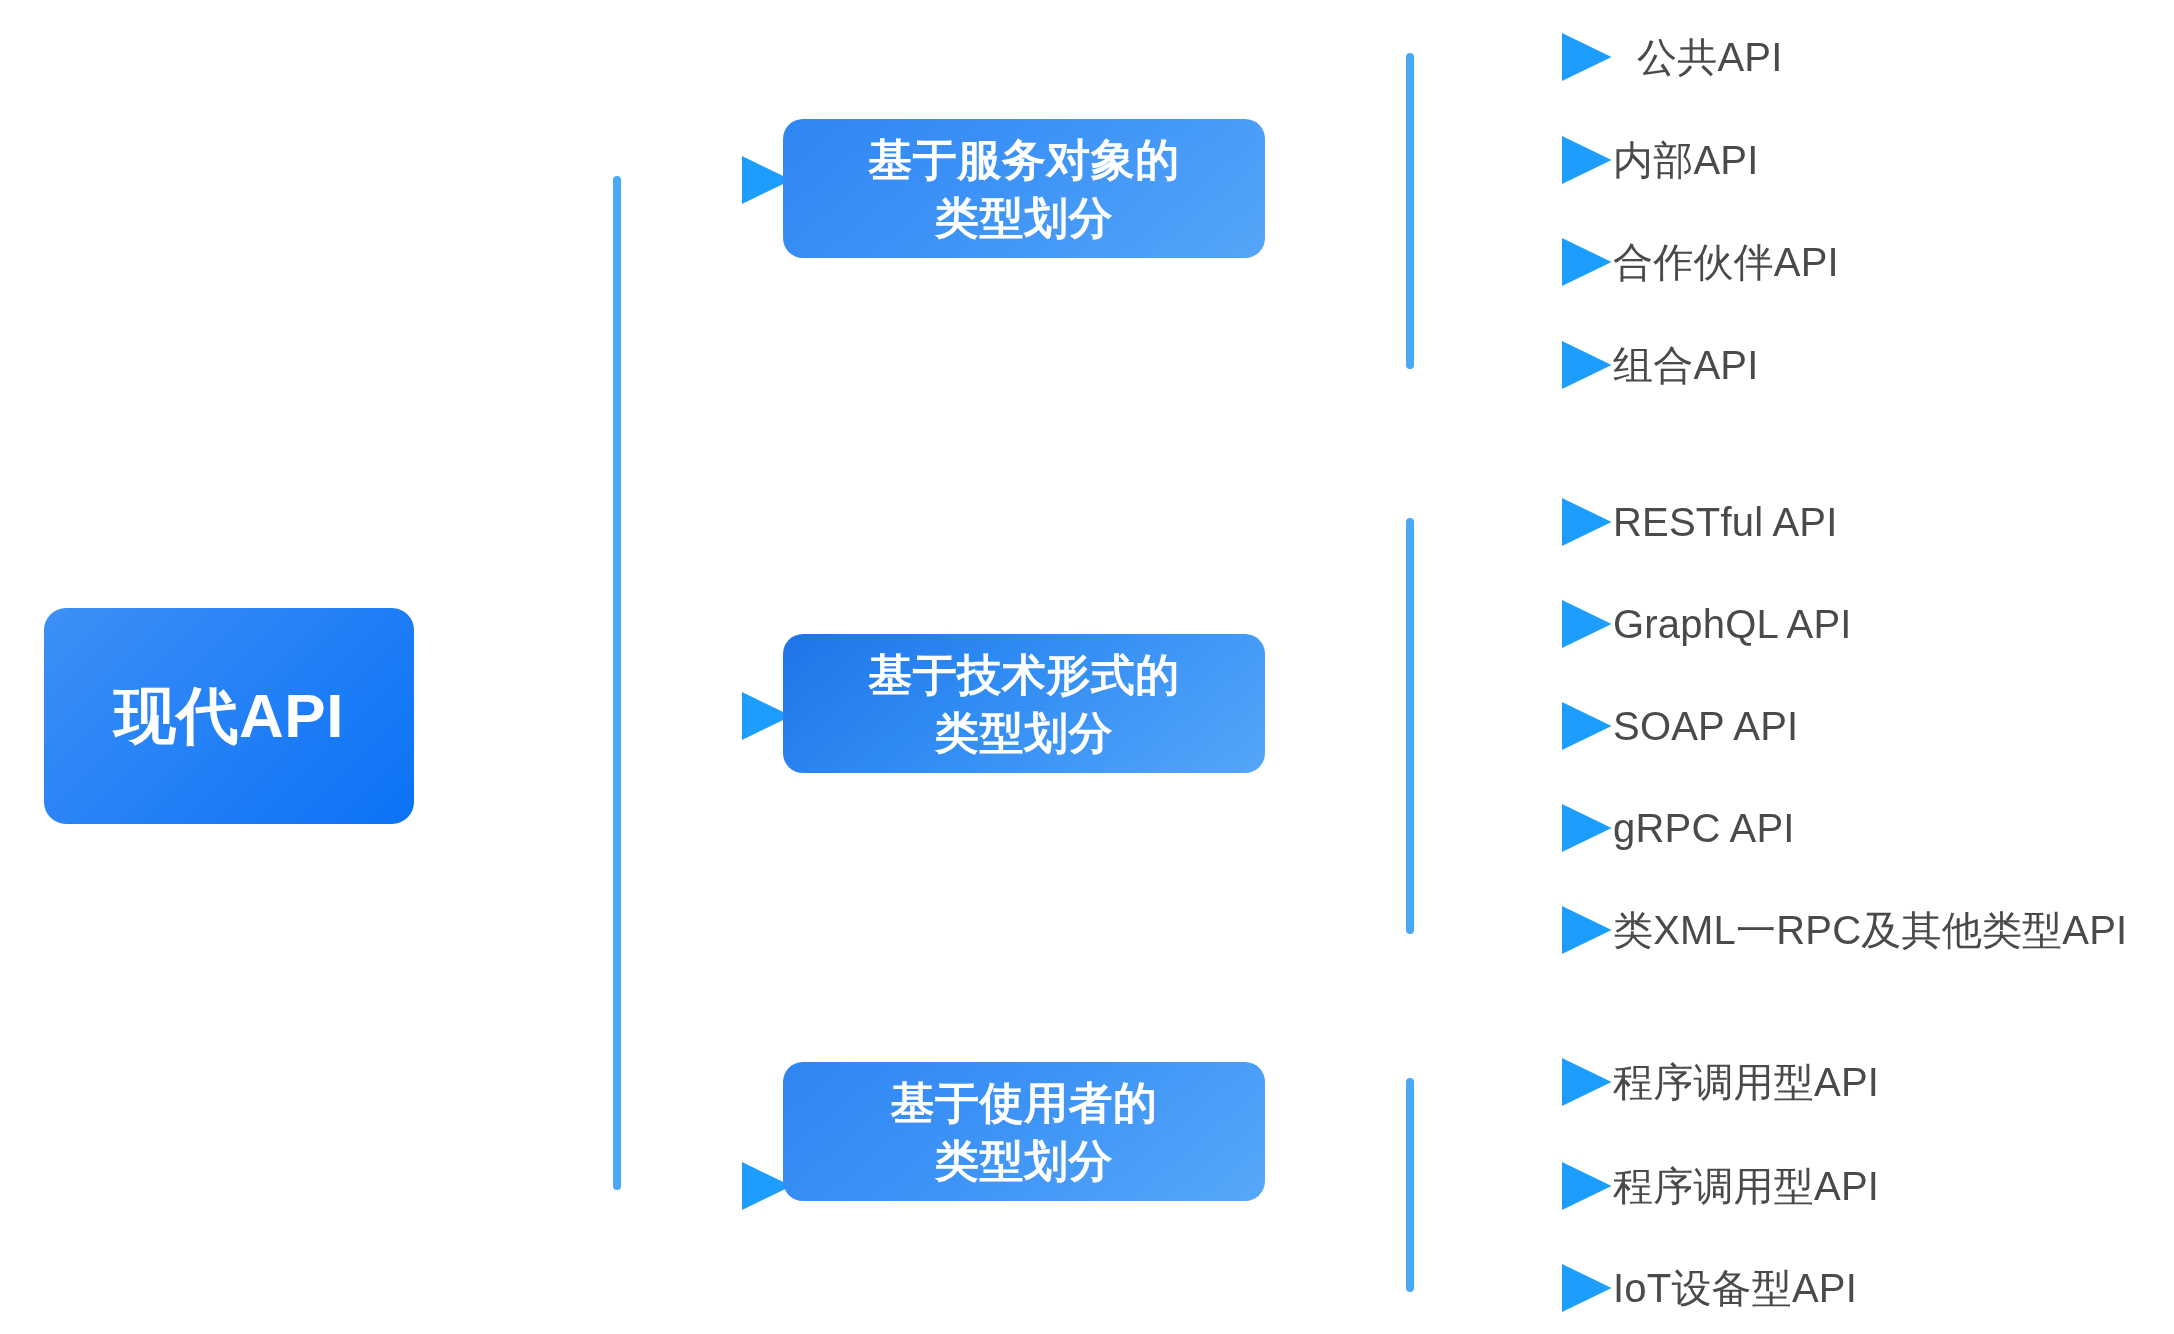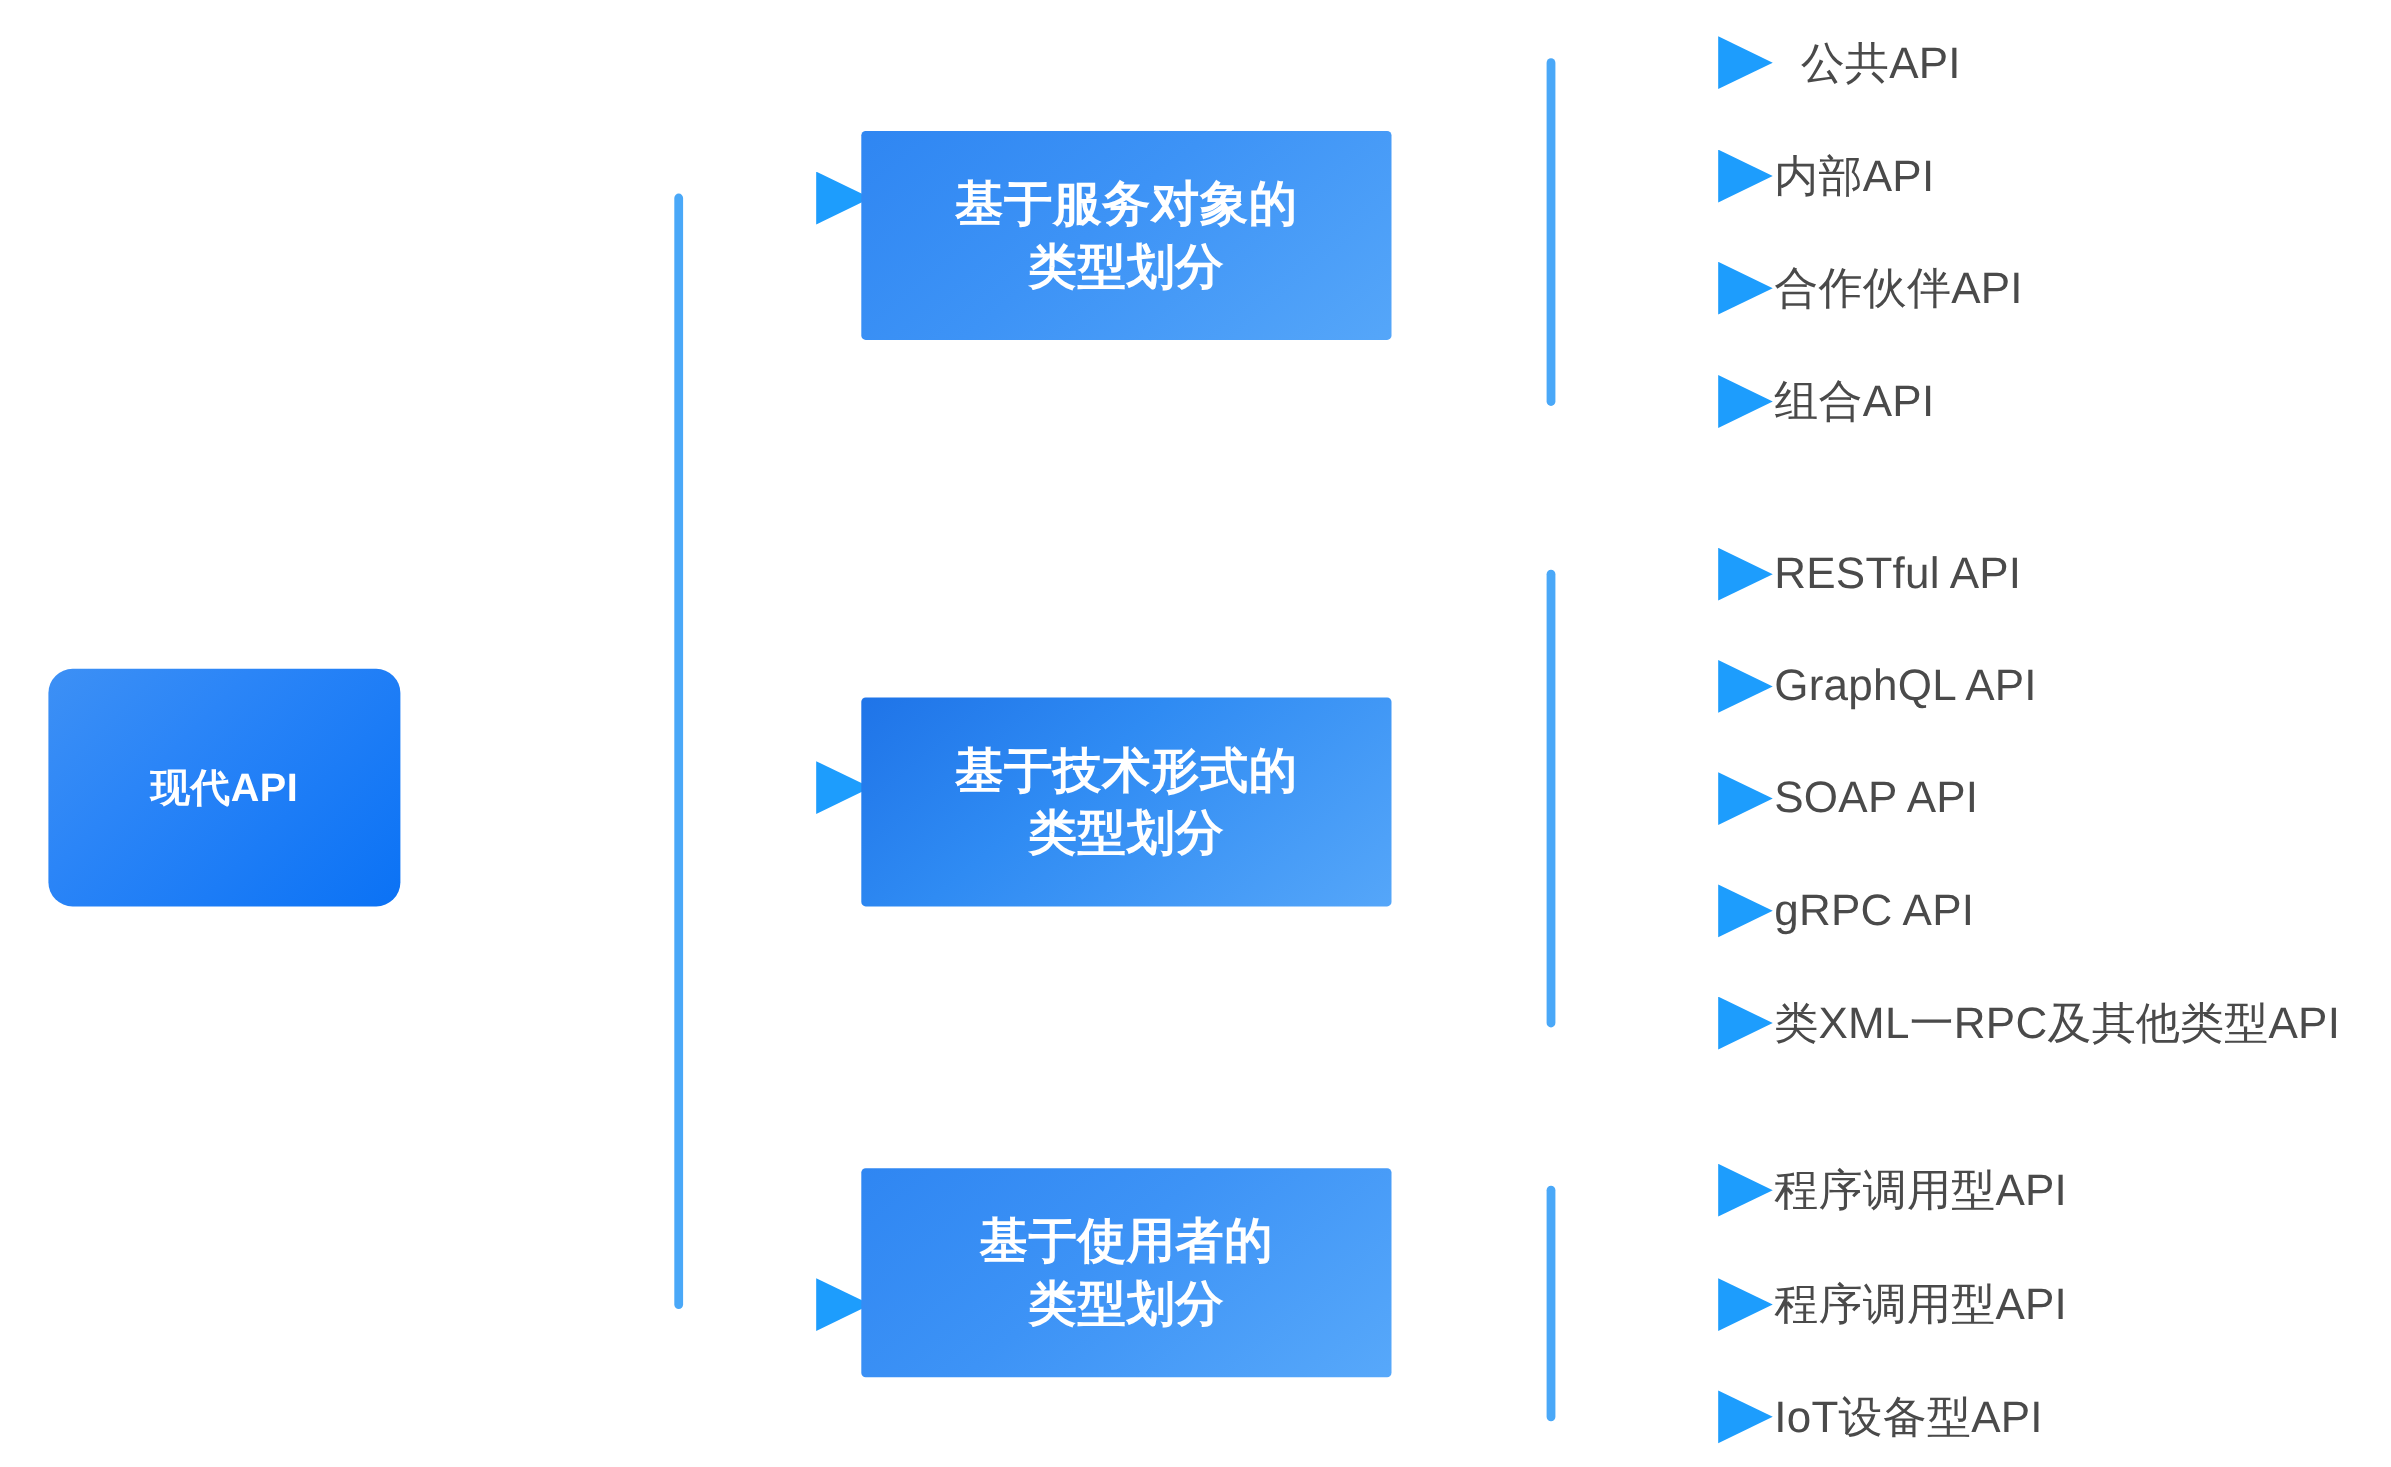--- a/index.html
+++ b/index.html
@@ -37,33 +37,33 @@
     font-weight: bold;
     line-height: 1.30;
     border-radius: 18px;
     box-sizing: border-box;
     white-space: pre-line;
     letter-spacing: 0.5px;
   }
   .node-root {
     left: 44px;
     top: 608px;
-    width: 320px;
+    width: 370px;
     height: 216px;
-    font-size: 36px;
+    font-size: 62px;
     border-radius: 22px;
     background: linear-gradient(135deg, #3d90f5 0%, #2b85f7 35%, #0b72f5 100%);
     text-align: center;
   }
   .node-cat {
     left: 783px;
     width: 482px;
-    height: 190px;
+    height: 139px;
     font-size: 44px;
-    border-radius: 4px;
+    border-radius: 20px;
     background: linear-gradient(140deg, #2f86f2 0%, #3d93f6 45%, #55a6f9 100%);
   }
   .node-cat-1 { top: 119px; }
   .node-cat-2 {
     top: 634px;
     background: linear-gradient(140deg, #1f74e8 0%, #2f8bf3 40%, #55a6f9 100%);
   }
   .node-cat-3 {
     top: 1062px;
     background: linear-gradient(140deg, #2f86f2 0%, #3d93f6 45%, #57a8fa 100%);

